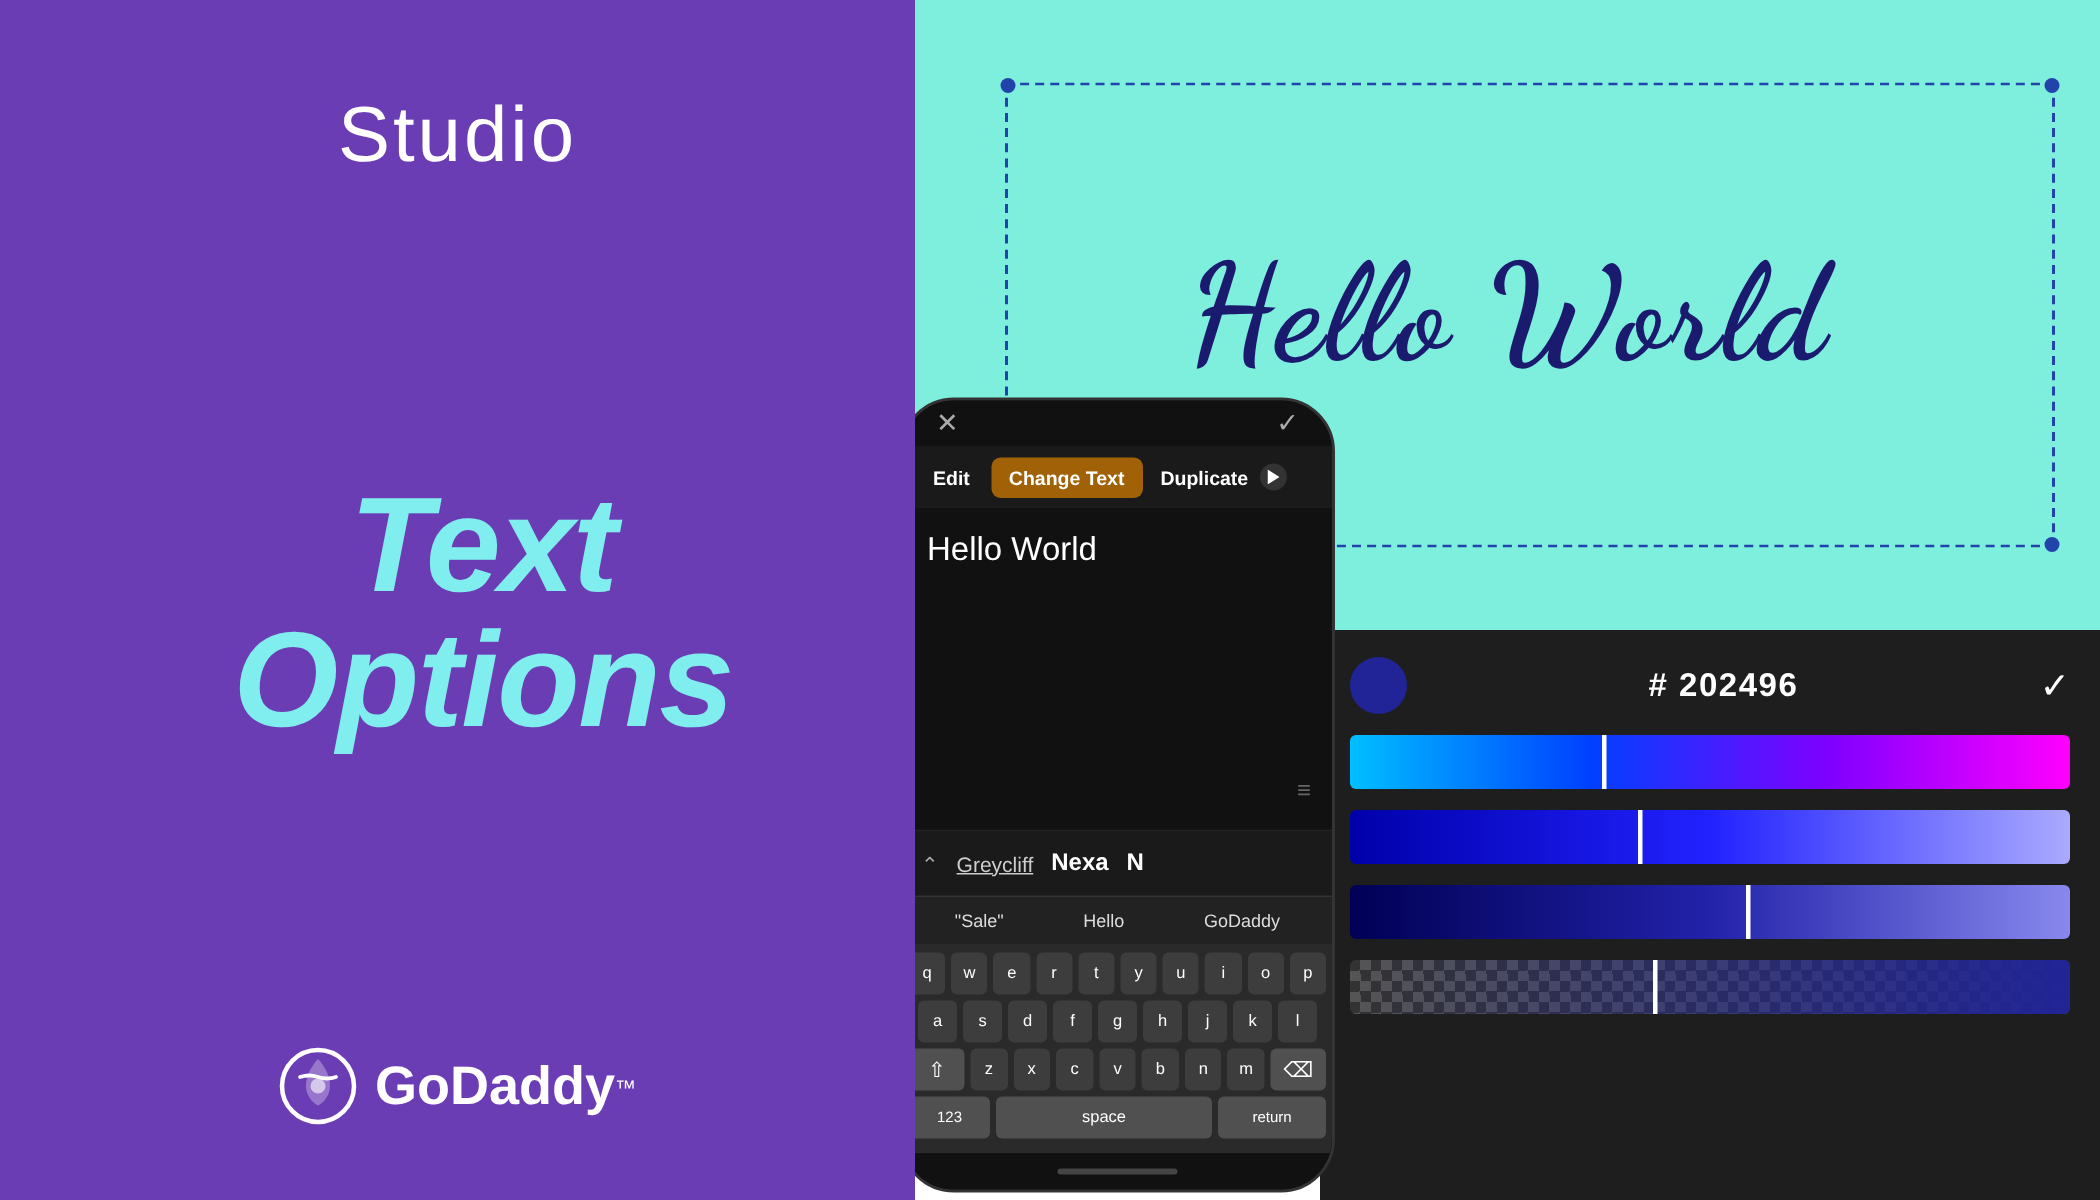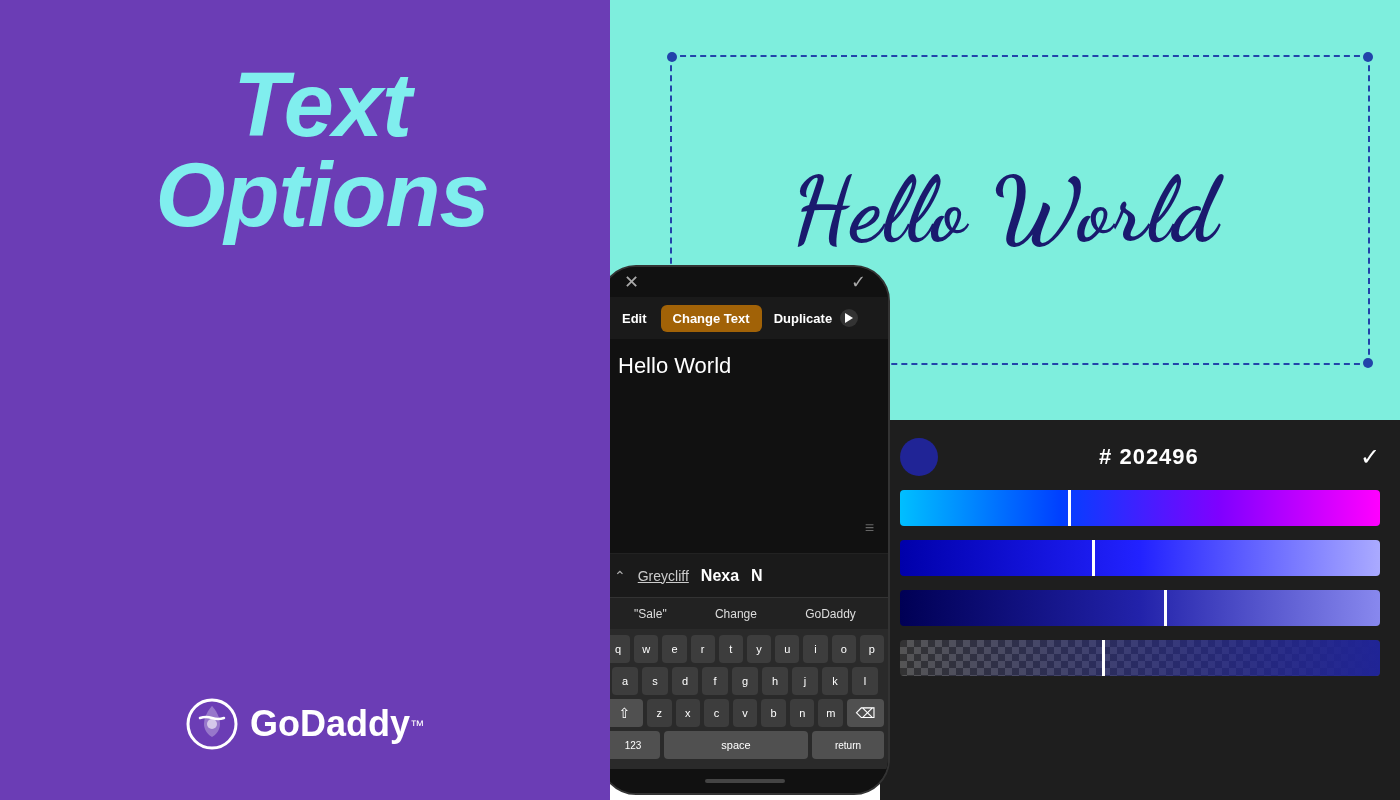--- a/index.html
+++ b/index.html
@@ -400,20 +400,21 @@
       width: 80px;
       height: 4px;
       background: #444;
       border-radius: 4px;
     }
   </style>
 </head>
 <body>
 
 <div class="left-panel">
+  <div class="studio-title">Studio</div>
   <div class="text-options-title">
     <span>Text</span><br>
     <span>Options</span>
   </div>
   <div class="godaddy-logo">
 
     <svg class="godaddy-icon" viewBox="0 0 52 52" fill="none" xmlns="http://www.w3.org/2000/svg">
       <circle cx="26" cy="26" r="24" stroke="white" stroke-width="3" fill="none"></circle>
       <path d="M26 8 C26 8 18 16 18 26 C18 32 22 37 26 39 C30 37 34 32 34 26 C34 16 26 8 26 8Z" fill="white" opacity="0.3"></path>
       <path d="M14 20 Q20 18 26 20 Q32 22 38 20" stroke="white" stroke-width="2.5" fill="none" stroke-linecap="round"></path>
@@ -496,21 +497,21 @@
 
       <div class="font-selector">
         <span class="font-chevron-up">⌃</span>
         <span class="font-name">Greycliff</span>
         <span class="font-name-bold">Nexa</span>
         <span class="font-name-bold">N</span>
       </div>
 
       <div class="suggestions-bar">
         <span class="suggestion">"Sale"</span>
-        <span class="suggestion">Change</span>
+        <span class="suggestion">Hello</span>
         <span class="suggestion">GoDaddy</span>
       </div>
 
       <div class="keyboard">
         <div class="key-row">
           <div class="key">q</div>
           <div class="key">w</div>
           <div class="key">e</div>
           <div class="key">r</div>
           <div class="key">t</div>

